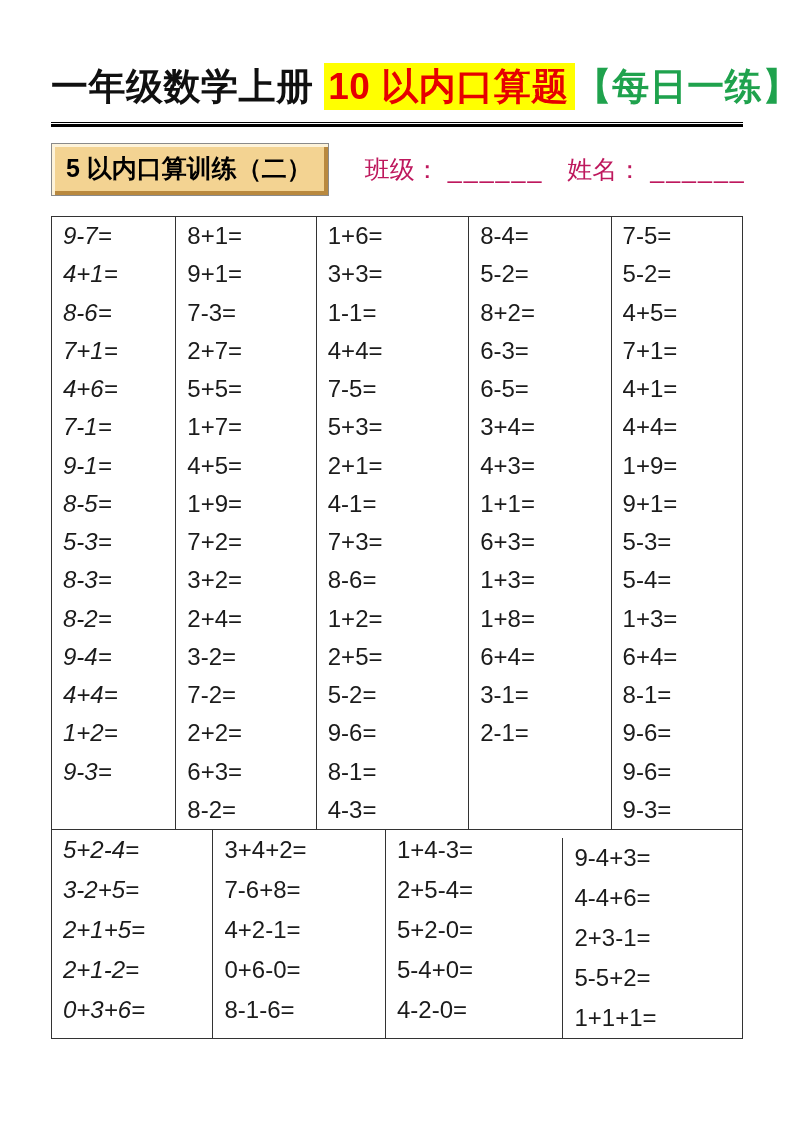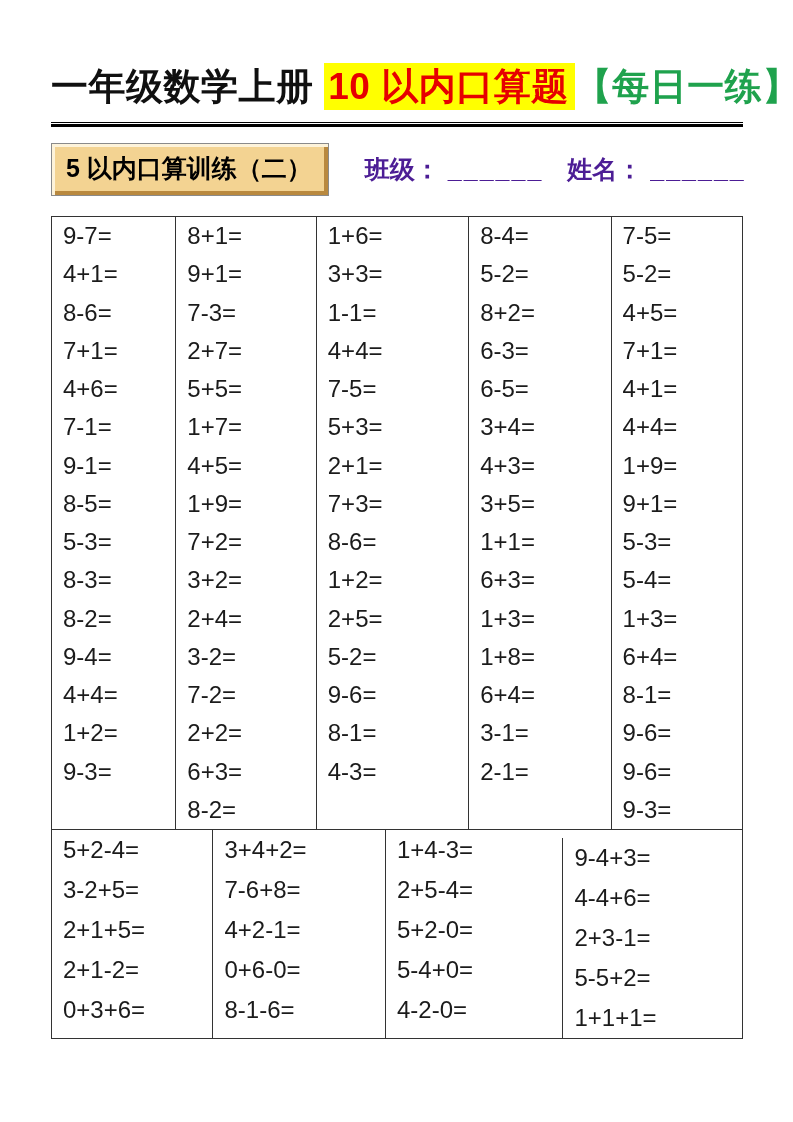--- a/index.html
+++ b/index.html
@@ -51,38 +51,38 @@
     box-shadow: inset 3px 3px 0 #fdf3da, inset -4px -4px 0 #b9893f;
     padding:8px 16px 10px 14px;
     font-size:25px;
     font-weight:bold;
     color:#000;
     white-space:nowrap;
   }
   .fields {
     margin-left:36px;
     font-size:25px;
-    font-weight:bold;
-    color:#4c1d95;
+    font-weight:normal;
+    color:#be185d;
     white-space:nowrap;
   }
   .fields .blank {
     letter-spacing:2px;
     margin-left:8px;
   }
   .fields .blank.first { margin-right:24px; }
   
   .grid {
     display:flex;
     border:1.5px solid #333;
   }
   .grid.main { margin-top:21px; }
   .grid.mixed { border-top:none; }
   .col { border-left:1.5px solid #333; }
-  .col:first-child { border-left:none; }
+  .col:first-child { border-left:none;font-style:italic; }
   .main .col:nth-child(1){ width:17.88%; }
   .main .col:nth-child(2){ width:20.35%; }
   .main .col:nth-child(3){ width:22.09%; }
   .main .col:nth-child(4){ width:20.64%; }
   .main .col:nth-child(5){ width:19.04%; }
   .mixed .col:nth-child(1){ width:23.26%; }
   .mixed .col:nth-child(2){ width:25.00%; }
   .mixed .col:nth-child(3){ width:25.72%; }
   .mixed .col:nth-child(4){ width:26.02%;margin-top:8px; }
   .cell {
@@ -153,38 +153,38 @@
         <div class="cell">8-2=</div>
       </div>
       <div class="col">
         <div class="cell">1+6=</div>
         <div class="cell">3+3=</div>
         <div class="cell">1-1=</div>
         <div class="cell">4+4=</div>
         <div class="cell">7-5=</div>
         <div class="cell">5+3=</div>
         <div class="cell">2+1=</div>
+        <div class="cell">4-1=</div>
         <div class="cell">7+3=</div>
         <div class="cell">8-6=</div>
         <div class="cell">1+2=</div>
         <div class="cell">2+5=</div>
         <div class="cell">5-2=</div>
         <div class="cell">9-6=</div>
         <div class="cell">8-1=</div>
         <div class="cell">4-3=</div>
       </div>
       <div class="col">
         <div class="cell">8-4=</div>
         <div class="cell">5-2=</div>
         <div class="cell">8+2=</div>
         <div class="cell">6-3=</div>
         <div class="cell">6-5=</div>
         <div class="cell">3+4=</div>
         <div class="cell">4+3=</div>
-        <div class="cell">3+5=</div>
         <div class="cell">1+1=</div>
         <div class="cell">6+3=</div>
         <div class="cell">1+3=</div>
         <div class="cell">1+8=</div>
         <div class="cell">6+4=</div>
         <div class="cell">3-1=</div>
         <div class="cell">2-1=</div>
       </div>
       <div class="col">
         <div class="cell">7-5=</div>

